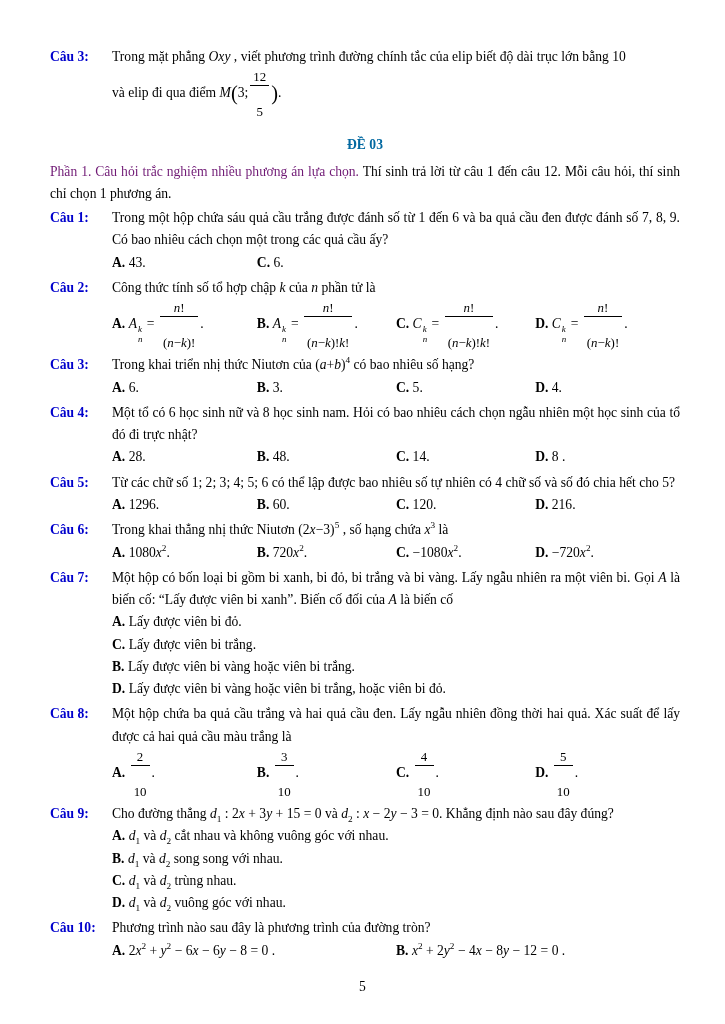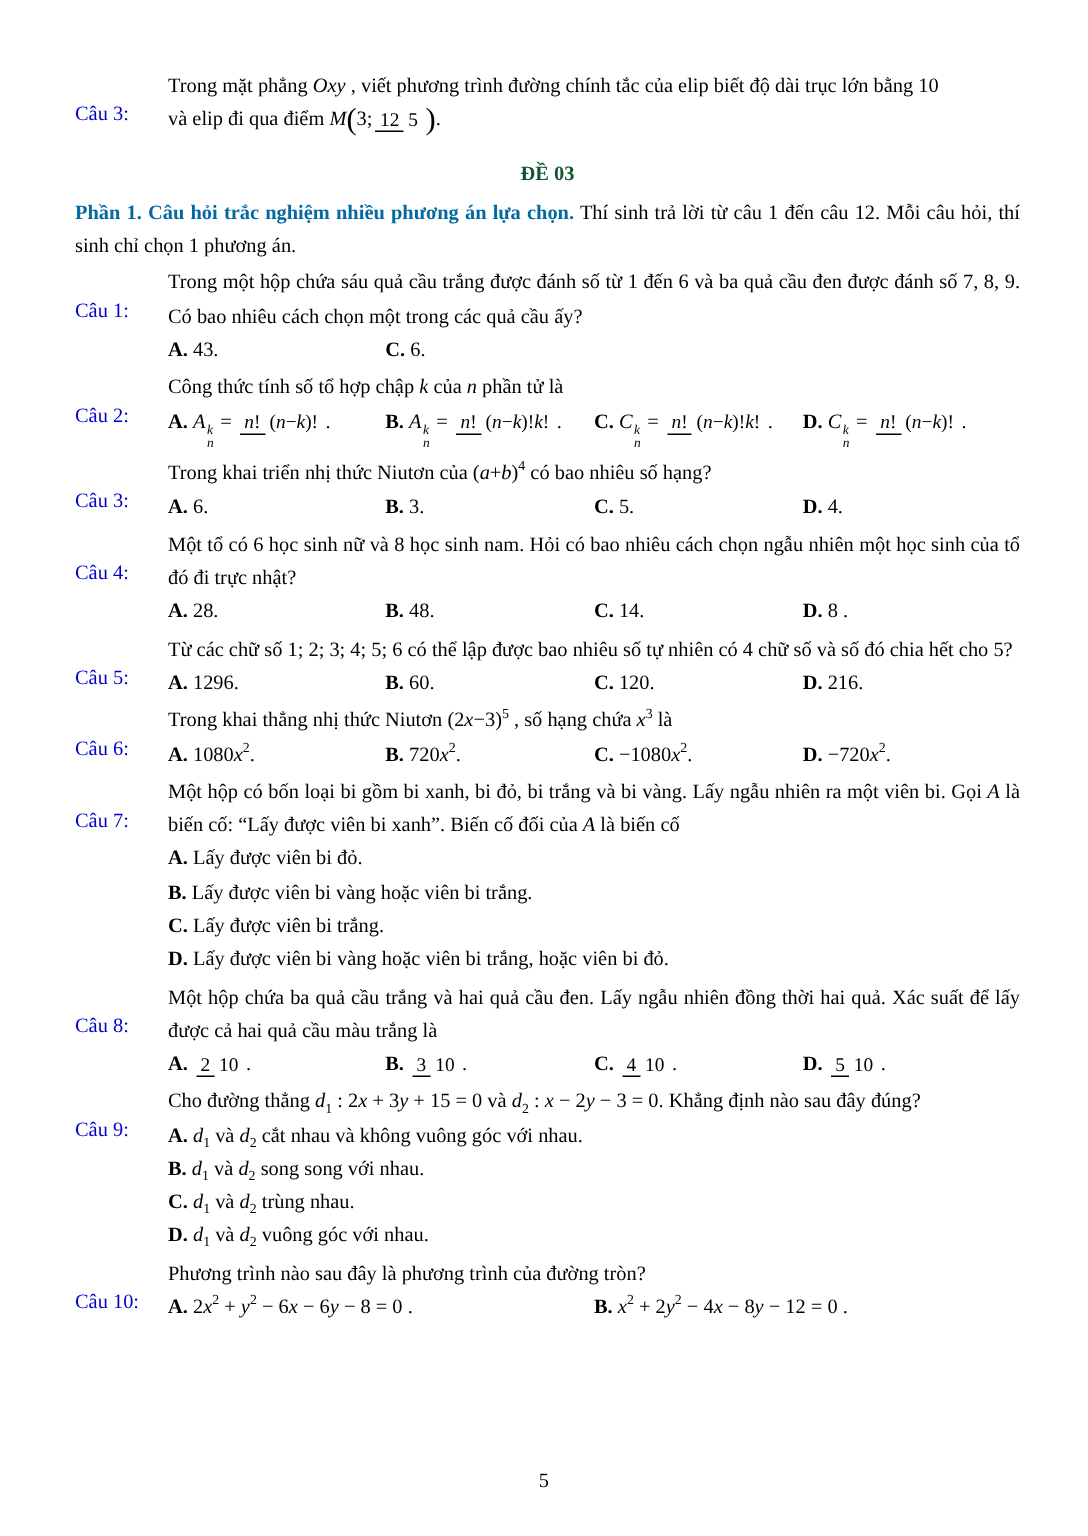--- a/index.html
+++ b/index.html
@@ -4,34 +4,34 @@
 <style>
   *{box-sizing:border-box;margin:0;padding:0;}
   html,body{background:#ffffff;}
   .page{
     width:725px;height:1024px;background:#fff;position:relative;overflow:hidden;
     font-family:"Liberation Serif","DejaVu Serif",serif;
     font-size:13.6px;line-height:1.64;color:#000;
     padding:46px 45px 0 50px;
   }
   .q{display:flex;align-items:flex-start;margin-bottom:3px;}
-  .qlabel{flex:0 0 62px;font-weight:normal;color:#0000cc;margin-top:19px;}
+  .qlabel{flex:0 0 62px;font-weight:bold;color:#0000cc;}
   .qbody{flex:1;min-width:0;}
   .qtext{text-align:justify;}
-  .center-red{color:#14532d;font-weight:bold;text-align:center;margin:14px 0 4px;}
+  .center-red{color:#0369a1;font-weight:bold;text-align:center;margin:14px 0 4px;}
   .part1{text-align:justify;margin-bottom:2px;}
-  .part1 .red{color:#0369a1;font-weight:bold;}
+  .part1 .red{color:#701a75;font-weight:normal;}
   .opts4{display:grid;grid-template-columns:25.5% 24.5% 24.5% 25.5%;}
   .opts2{display:grid;grid-template-columns:50% 50%;}
   .mathrow{margin:0 0;}
   .olet{font-weight:bold;}
   .optline{text-align:left;}
   i{font-style:italic;}
   sup,sub{font-size:0.68em;line-height:0;}
-  .frac{display:inline-flex;text-align:center;vertical-align:middle;margin:1px 2px;font-size:0.95em;line-height:1.2;}
+  .frac{display:inline-flex;flex-direction:column;text-align:center;vertical-align:middle;margin:1px 2px;font-size:0.95em;line-height:1.2;gap:18px;}
   .frac .num{display:block;border-bottom:1px solid #000;padding:0 3px;}
   .frac .den{display:block;padding:0 3px;}
   .ss{display:inline-flex;flex-direction:column;align-items:flex-start;vertical-align:-0.45em;font-size:0.66em;line-height:1.1;margin:0 1px;}
   .bigp{display:inline-block;font-size:1.5em;line-height:0;vertical-align:-0.12em;}
   .pagenum{position:absolute;bottom:26px;left:0;width:100%;text-align:center;}
 </style>
 </head>
 <body>
 
 <div class="page">
@@ -149,22 +149,22 @@
         <span class="opt"><b class="olet">D.</b> <span class="m">−720<i>x</i><sup>2</sup>.</span></span>
       </div>
     </div>
   </div>
 
   <div class="q">
     <div class="qlabel">Câu 7:</div>
     <div class="qbody">
       <div class="qtext"><span>Một hộp có bốn loại bi gồm bi xanh, bi đỏ, bi trắng và bi vàng. Lấy ngẫu nhiên ra một viên bi. Gọi </span><span class="m"><i>A</i></span><span> là biến cố: “Lấy được viên bi xanh”. Biến cố đối của </span><span class="m"><i>A</i></span><span> là biến cố</span></div>
       <div class="optline"><b class="olet">A.</b> <span>Lấy được viên bi đỏ.</span></div>
+      <div class="optline"><b class="olet">C.</b> <span>Lấy được viên bi trắng.</span></div>
       <div class="optline"><b class="olet">B.</b> <span>Lấy được viên bi vàng hoặc viên bi trắng.</span></div>
-      <div class="optline"><b class="olet">C.</b> <span>Lấy được viên bi trắng.</span></div>
       <div class="optline"><b class="olet">D.</b> <span>Lấy được viên bi vàng hoặc viên bi trắng, hoặc viên bi đỏ.</span></div>
     </div>
   </div>
 
   <div class="q">
     <div class="qlabel">Câu 8:</div>
     <div class="qbody">
       <div class="qtext">Một hộp chứa ba quả cầu trắng và hai quả cầu đen. Lấy ngẫu nhiên đồng thời hai quả. Xác suất để lấy được cả hai quả cầu màu trắng là</div>
       <div class="opts4 mathrow">
         <span class="opt"><b class="olet">A.</b> <span class="m"><span class="frac">

